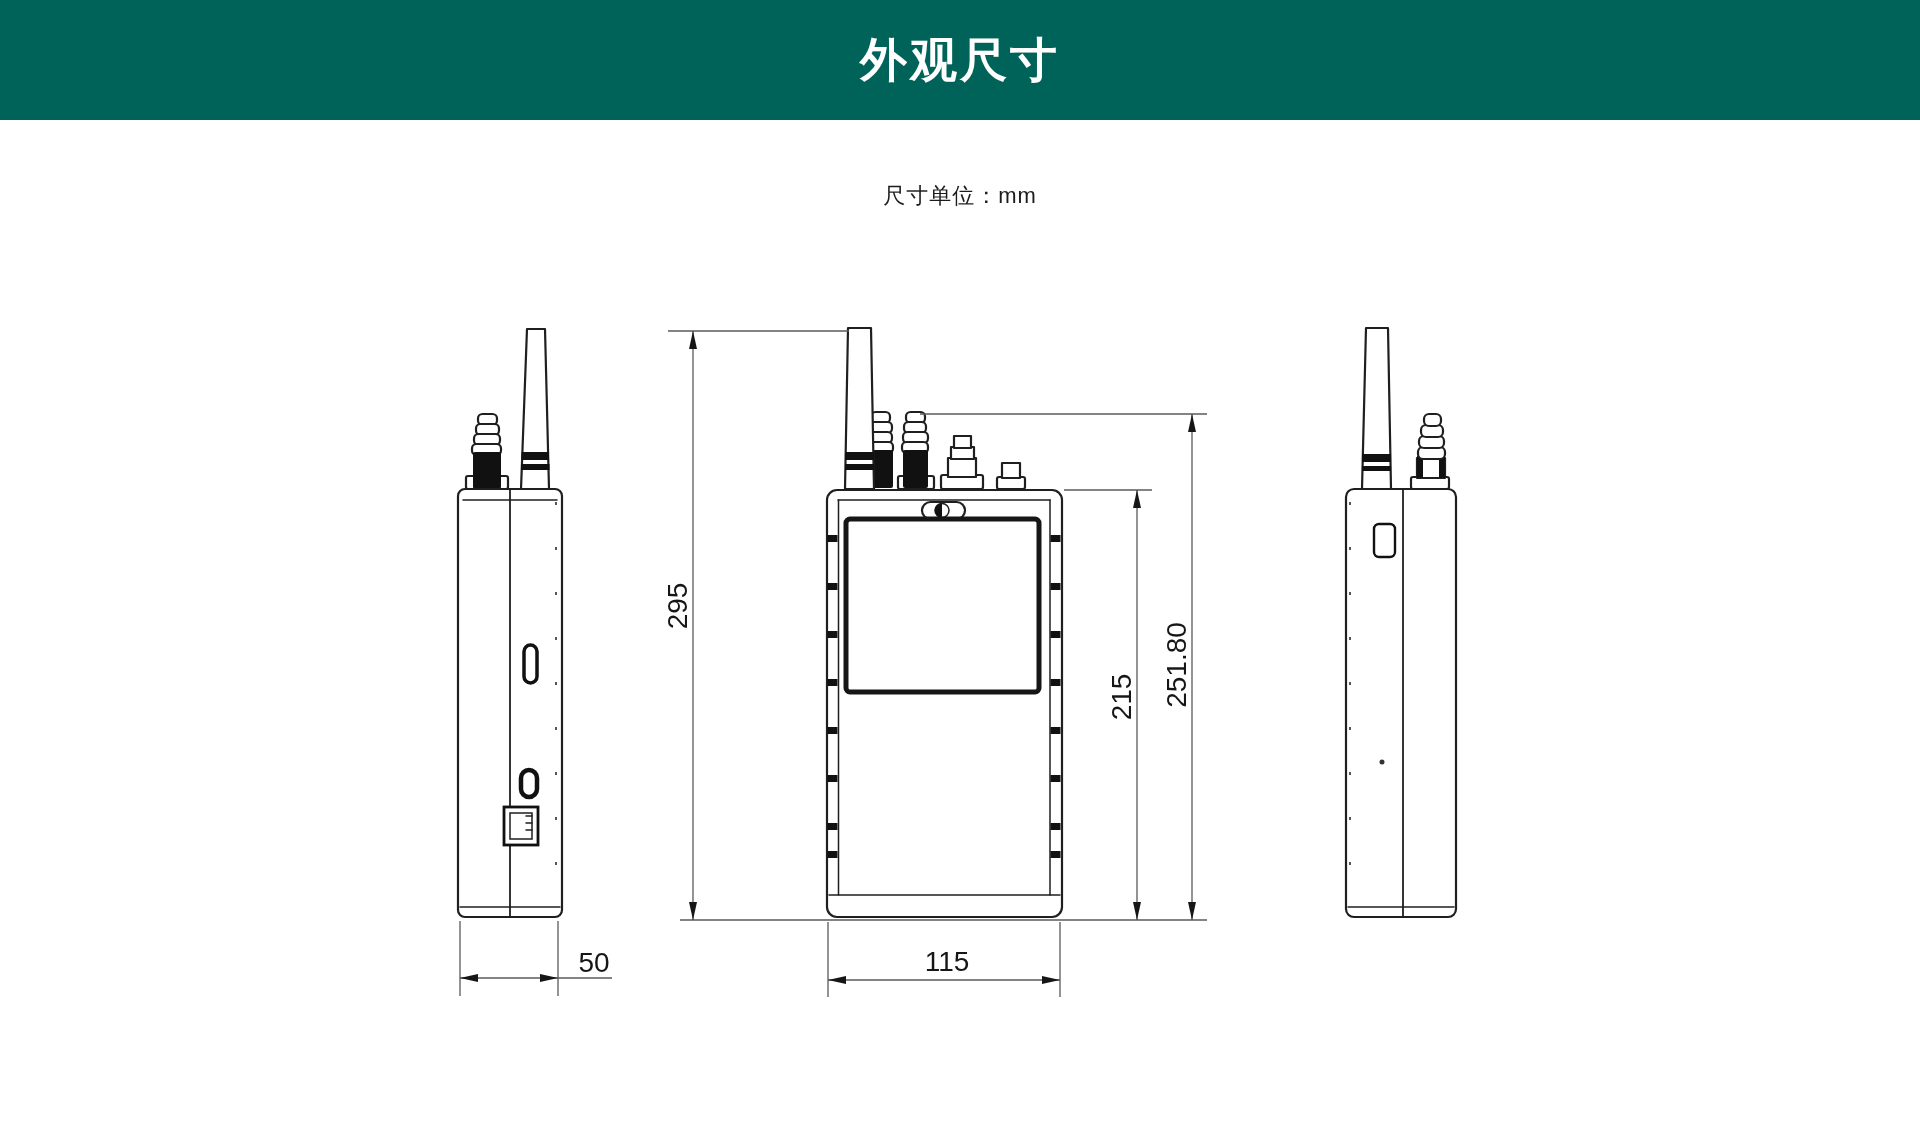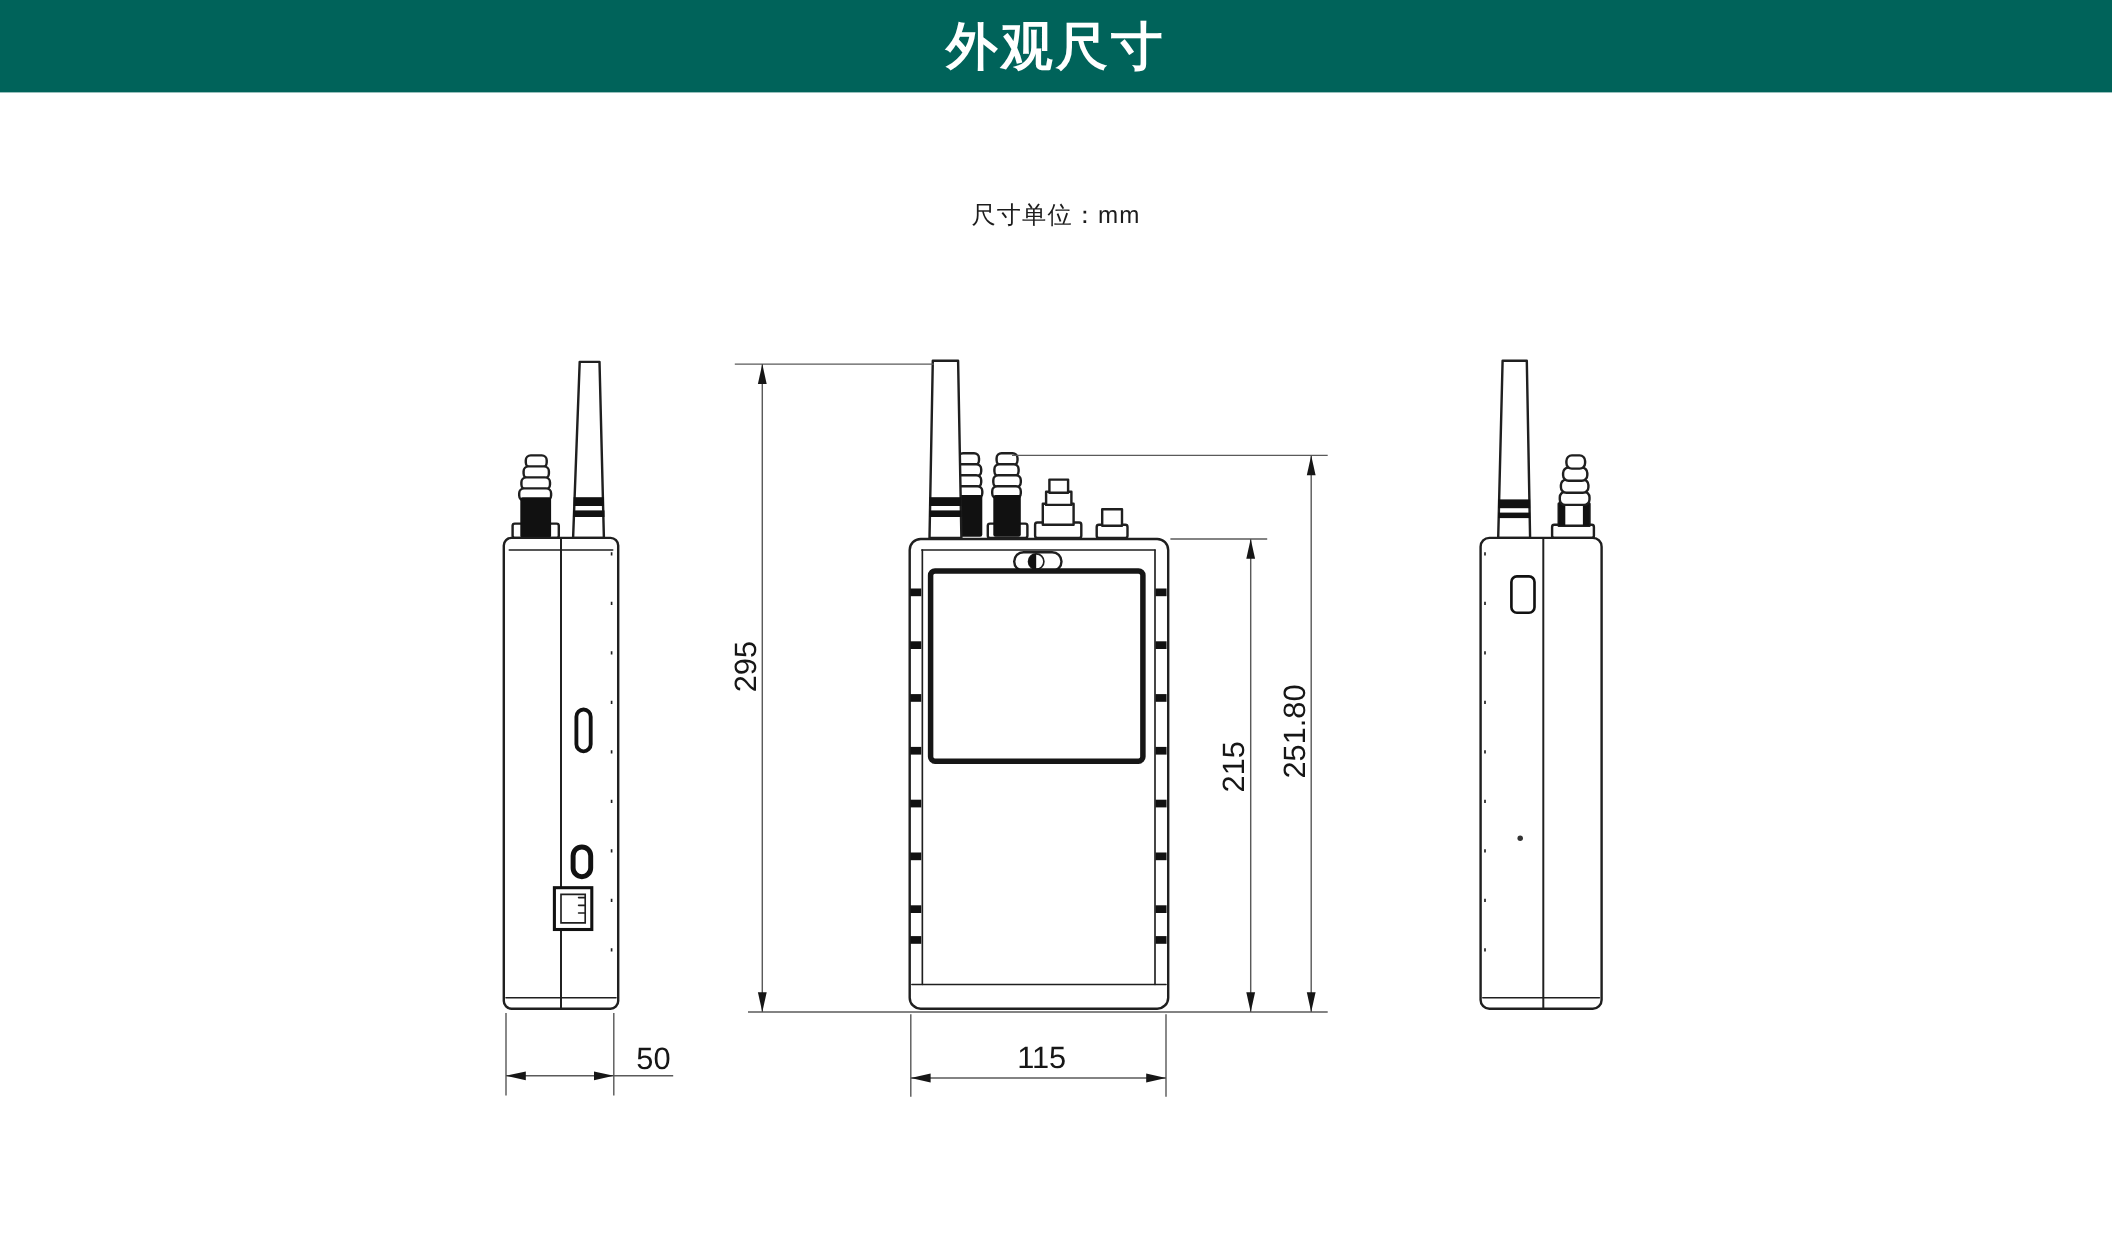--- a/index.html
+++ b/index.html
@@ -11,21 +11,21 @@
     --fill-dark:#111111;
     --page-bg:#ffffff;
   }
   html,body{margin:0;padding:0;}
   body{
     width:1920px;height:1140px;position:relative;overflow:hidden;
     background:var(--page-bg);
     font-family:"Liberation Sans", sans-serif;
   }
   .header{
-    position:absolute;left:0;top:0;width:1920px;height:84px;
+    position:absolute;left:0;top:0;width:1920px;height:120px;
     background:var(--header-bg);
     display:flex;align-items:center;justify-content:center;
   }
   .header .title{
     color:var(--header-text);
     font-size:47px;font-weight:bold;letter-spacing:3px;
   }
   .unit-note{
     position:absolute;left:0;top:181px;width:1920px;
     text-align:center;font-size:22px;color:#1c1c1c;letter-spacing:1px;

